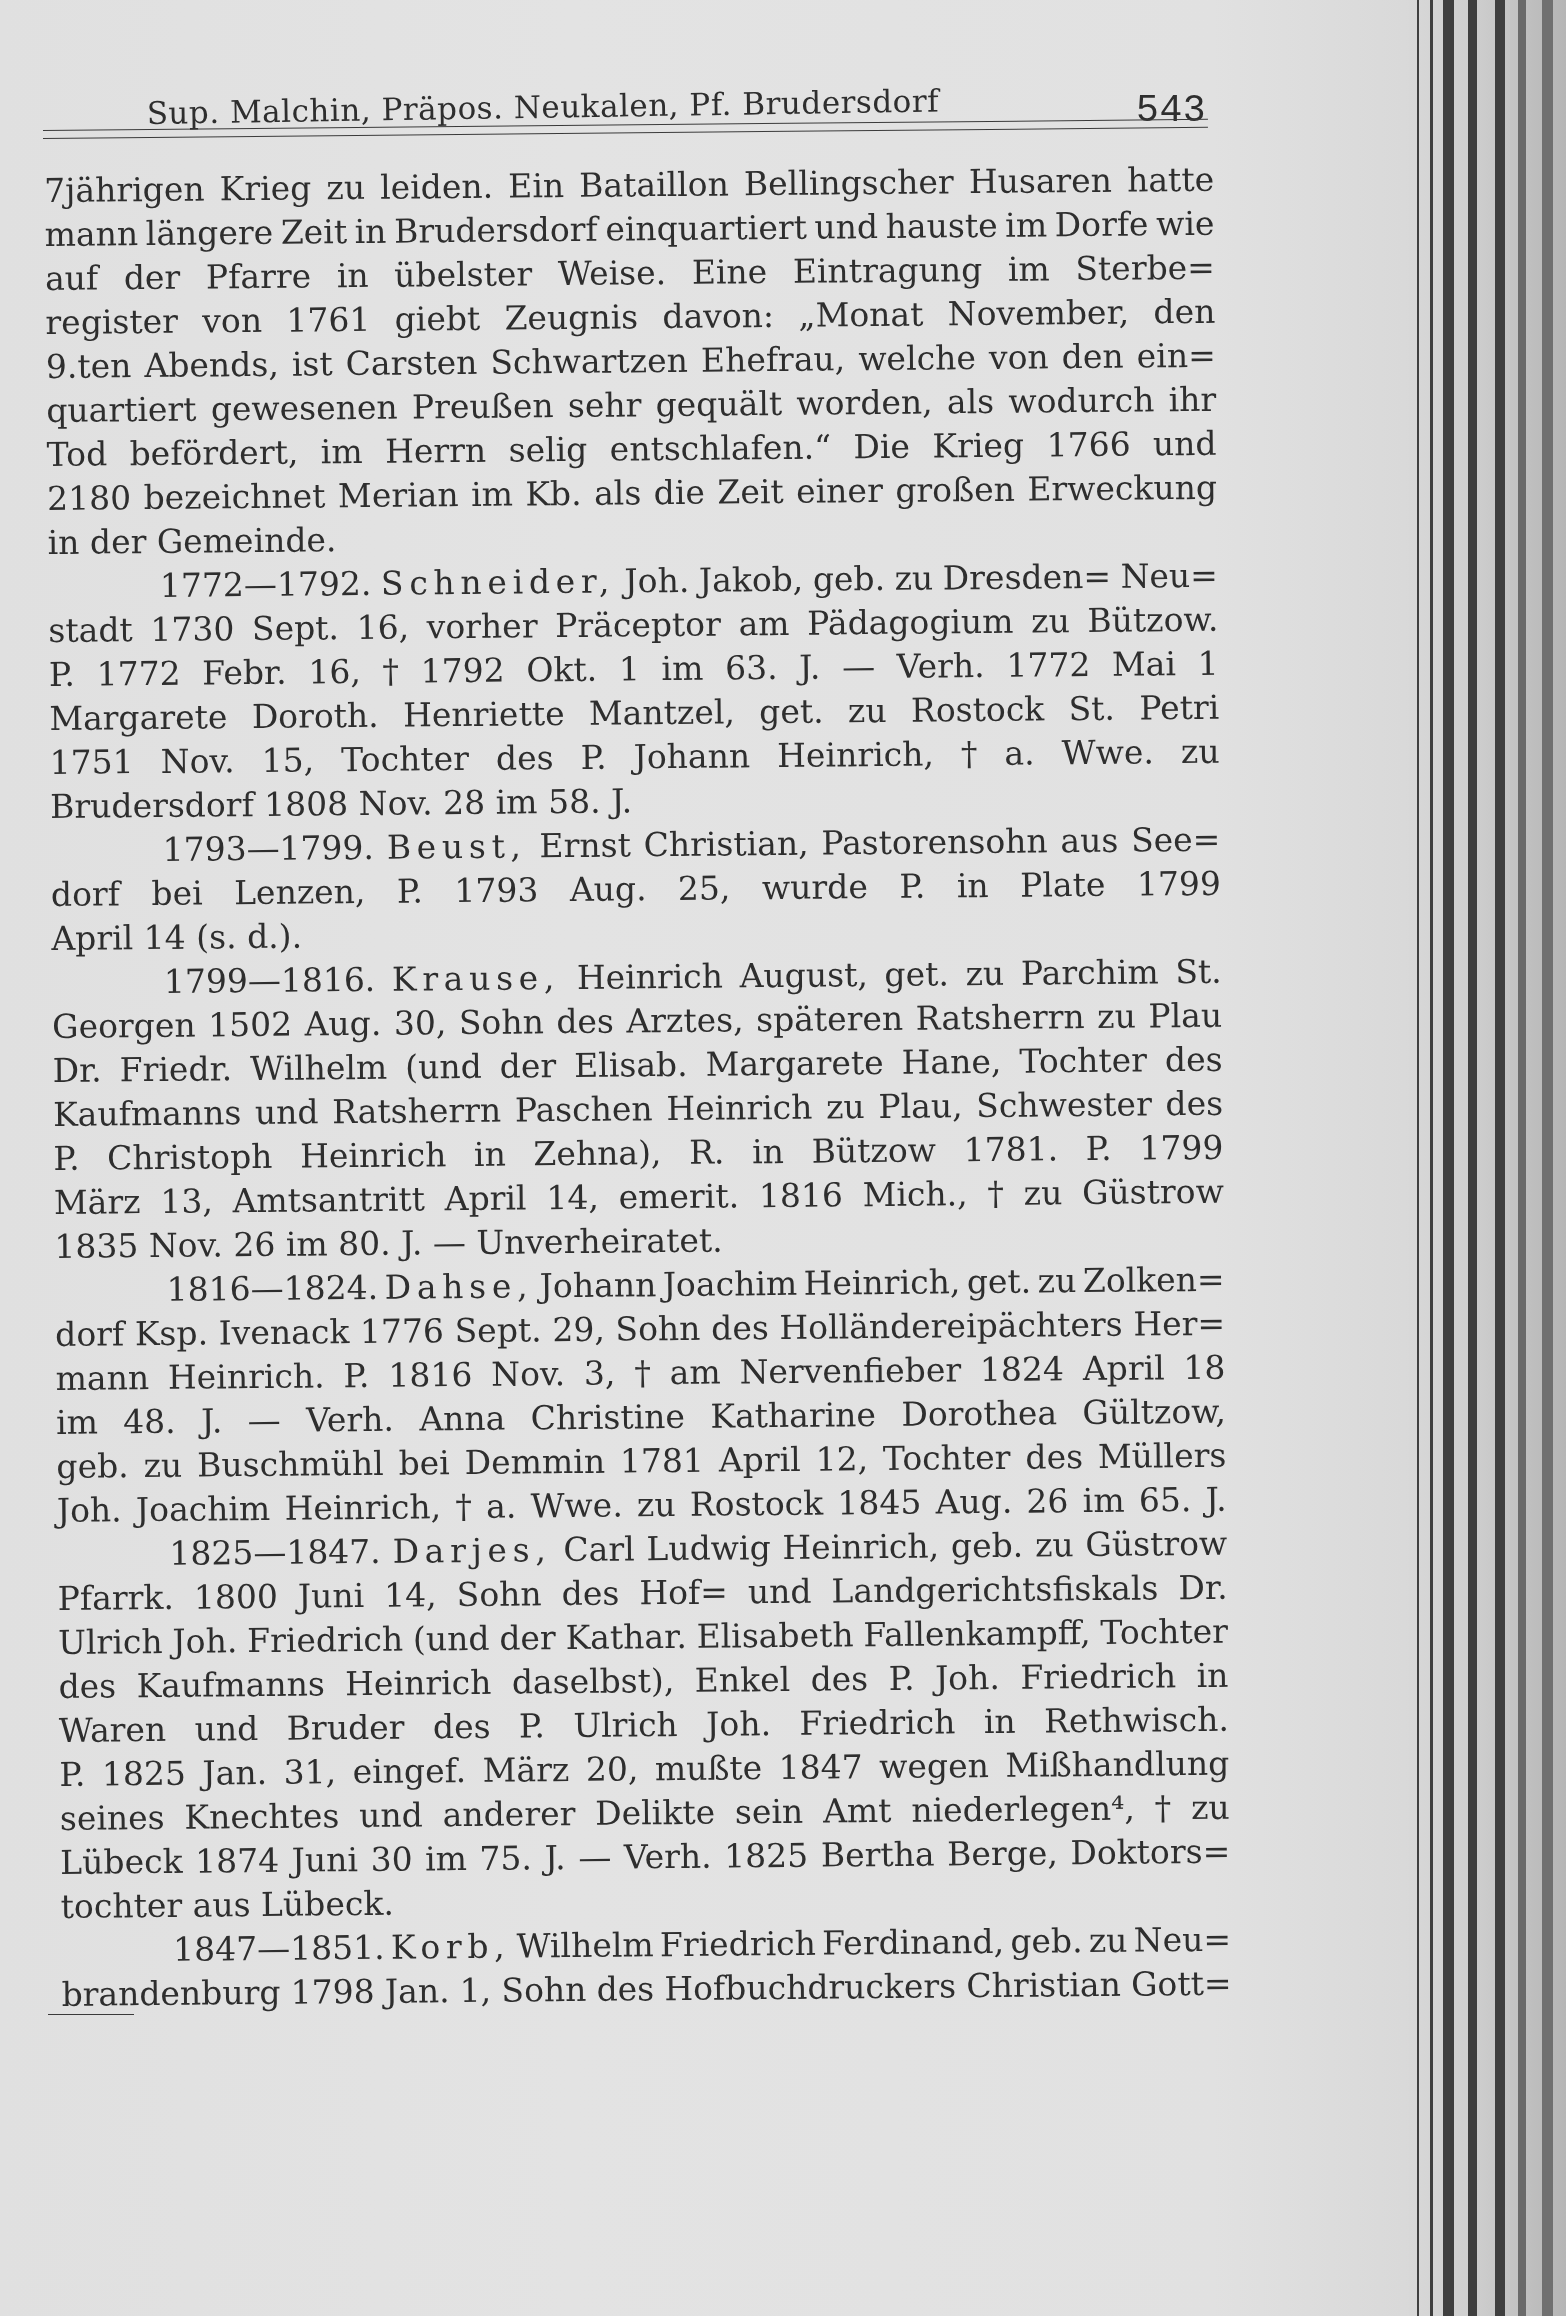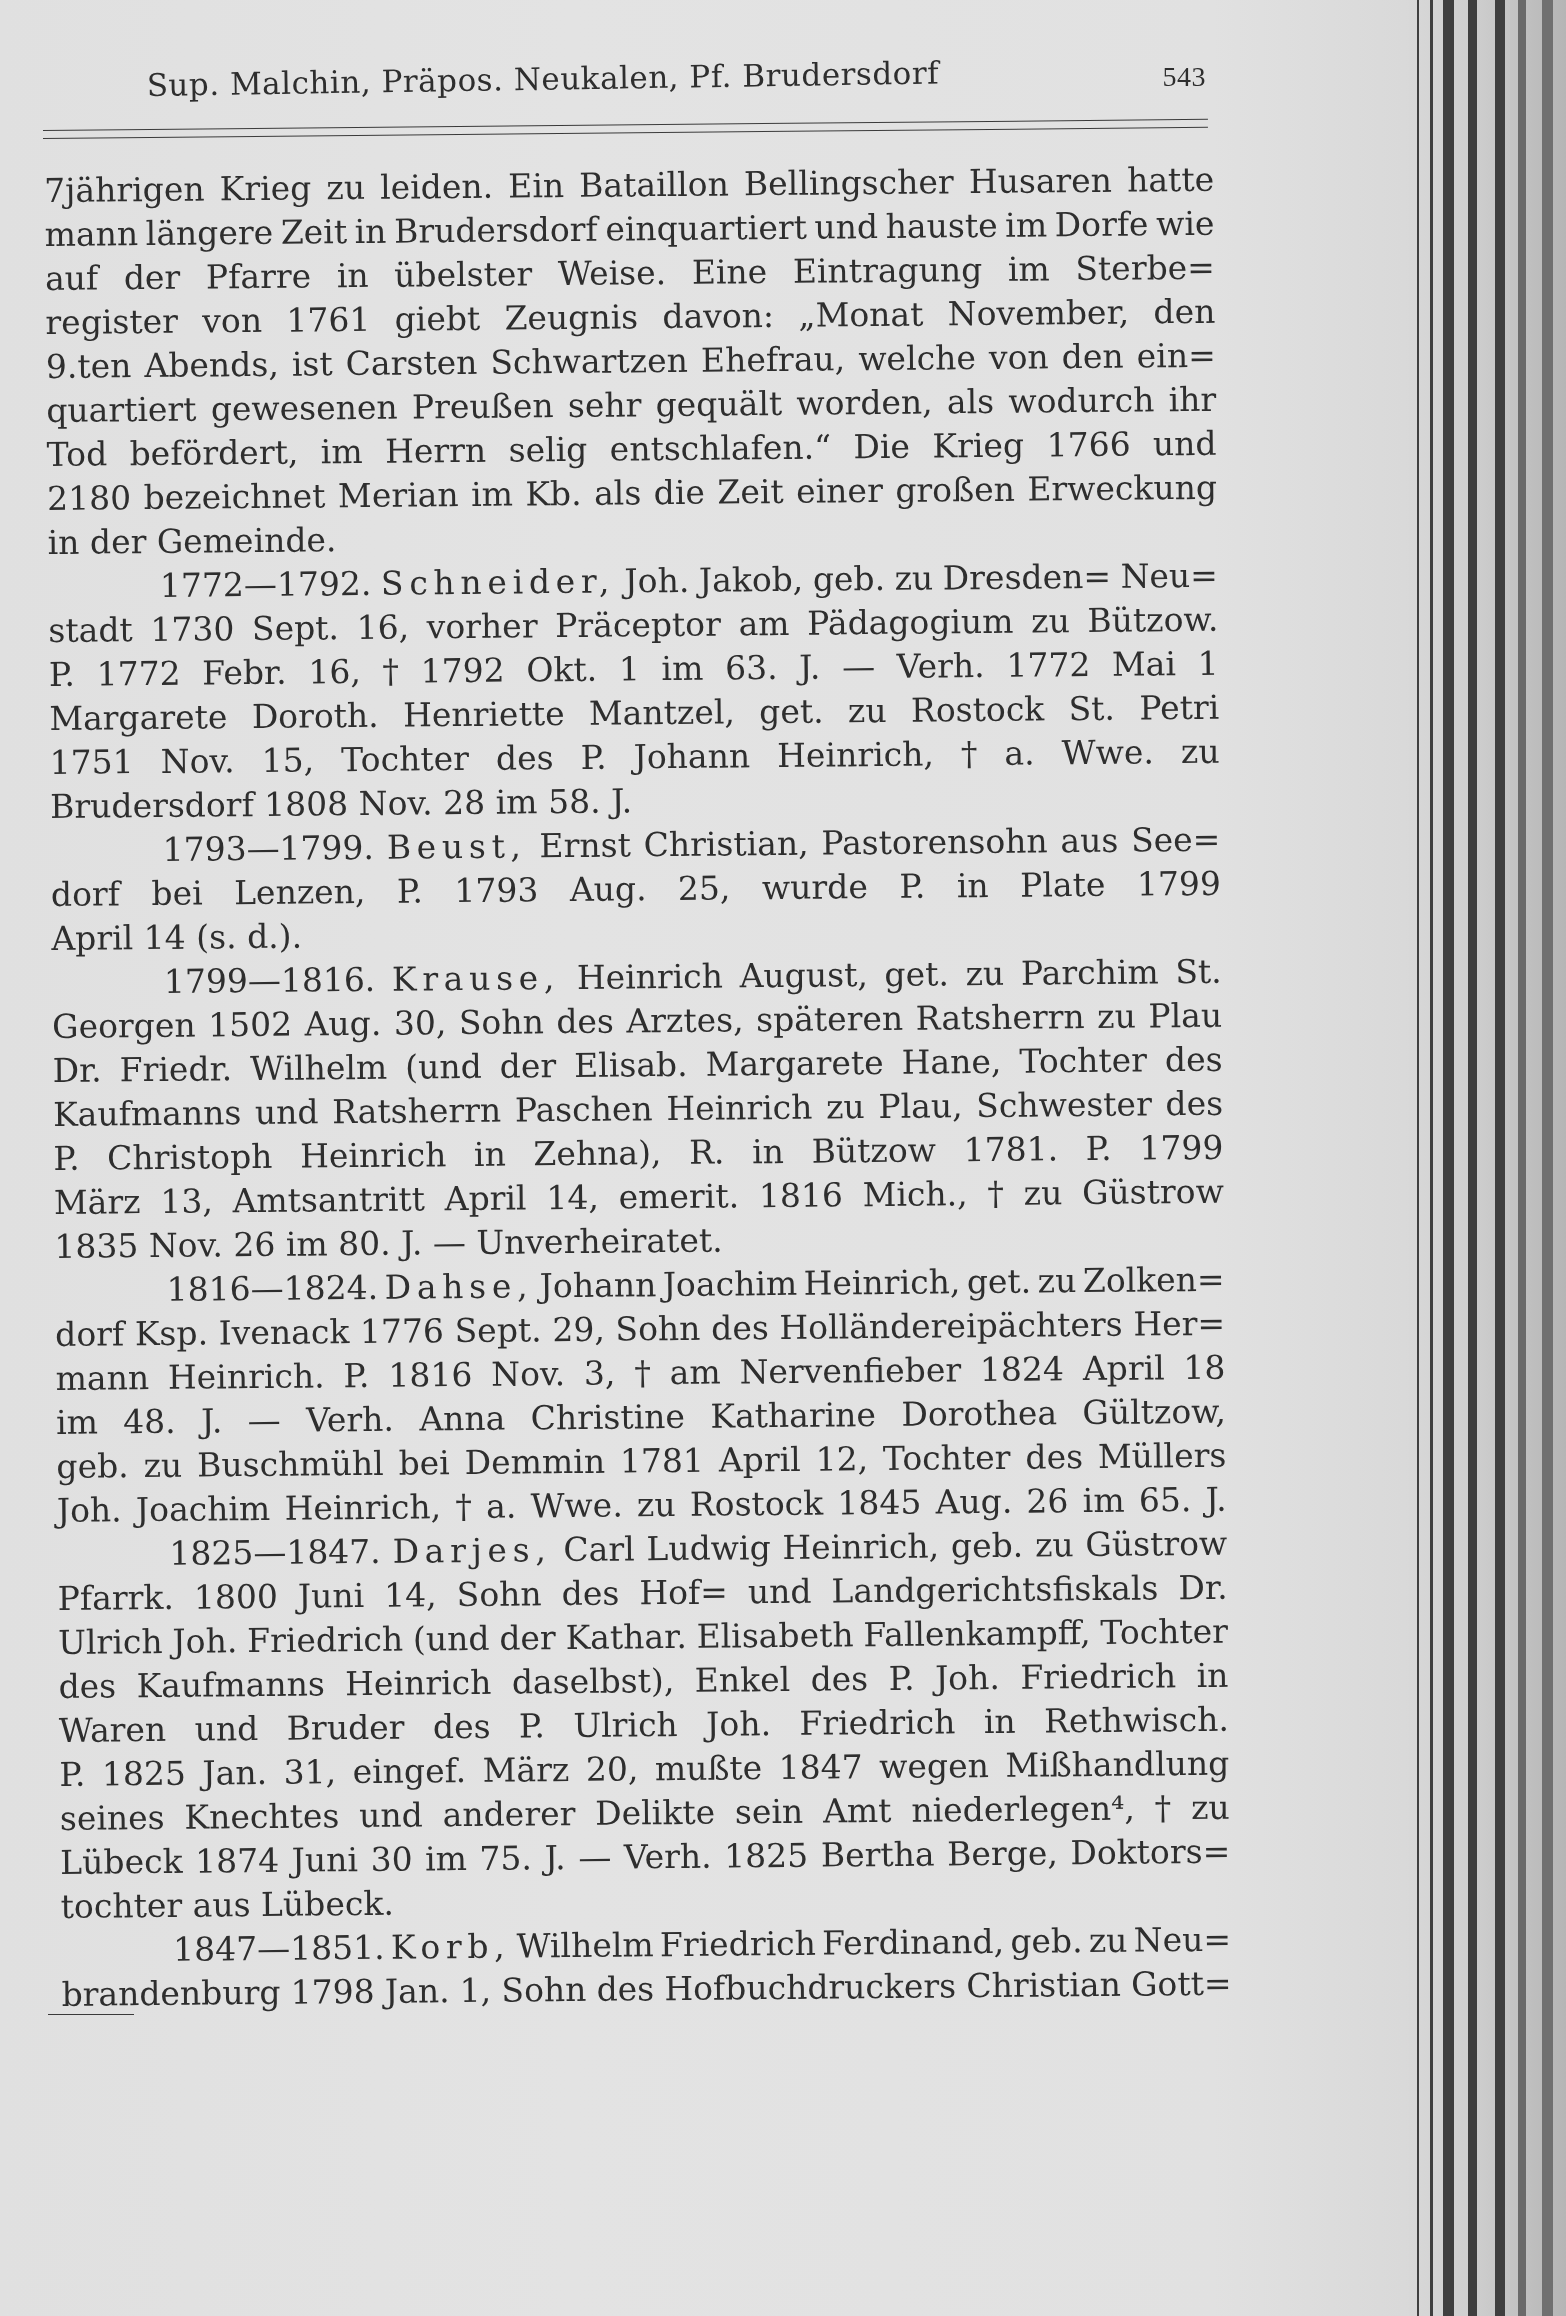--- a/index.html
+++ b/index.html
@@ -16,25 +16,25 @@
       background: linear-gradient(90deg, #e0e0e0 0%, #e3e3e3 40%, #e1e1e1 85%, #d8d8d8 100%);
     }
     .edges {
       position: absolute; top: 0; right: 0; width: 157px; height: 2317px;
       background: linear-gradient(90deg, #d8d8d8 0%, #cfcfcf 40%, #b5b5b5 100%);
     }
     .edge-line {
       position: absolute; top: 0; height: 2317px; background: #3f3f3f;
     }
     .running-head {
-      position: absolute; left: 143px; top: 61px; width: 1063px; height: 48px;
+      position: absolute; left: 143px; top: 89px; width: 1063px; height: 48px;
       font-size: 31px; letter-spacing: 0.5px;
     }
     .running-head .title { position: absolute; left: 3.8px; top: 5.7px; white-space: nowrap; transform: rotate(-0.9deg); transform-origin: left bottom; }
-    .running-head .pgnum { position: absolute; right: 0; top: 0; font-family: Liberation Serif, serif; font-size: 28px; }
+    .running-head .pgnum { position: absolute; right: 0; top: 0; font-family: Liberation Mono, monospace; font-size: 38px; }
     .head-rule {
       position: absolute; left: 43px; width: 1165px; height: 0;
       border-top: 1.9px solid #3a3a3a; transform: rotate(-0.55deg); transform-origin: left;
     }
     .text {
       position: absolute; left: 44px; top: 169px; width: 1170px;
       font-size: 33px; line-height: 44px;
       transform: rotate(-0.55deg); transform-origin: left top;
     }
     .line {

